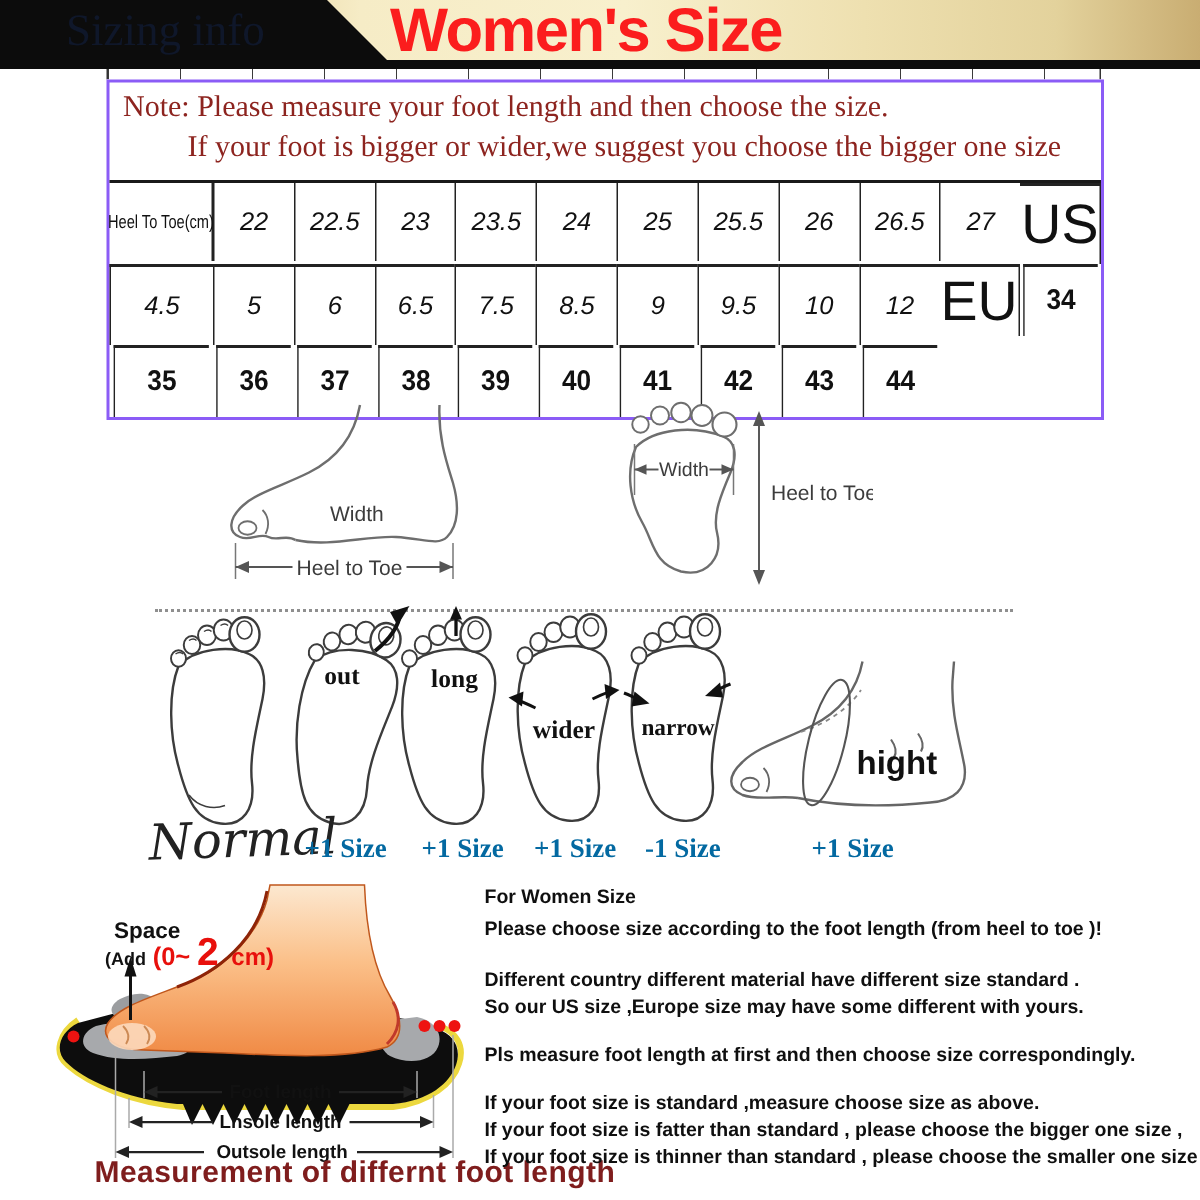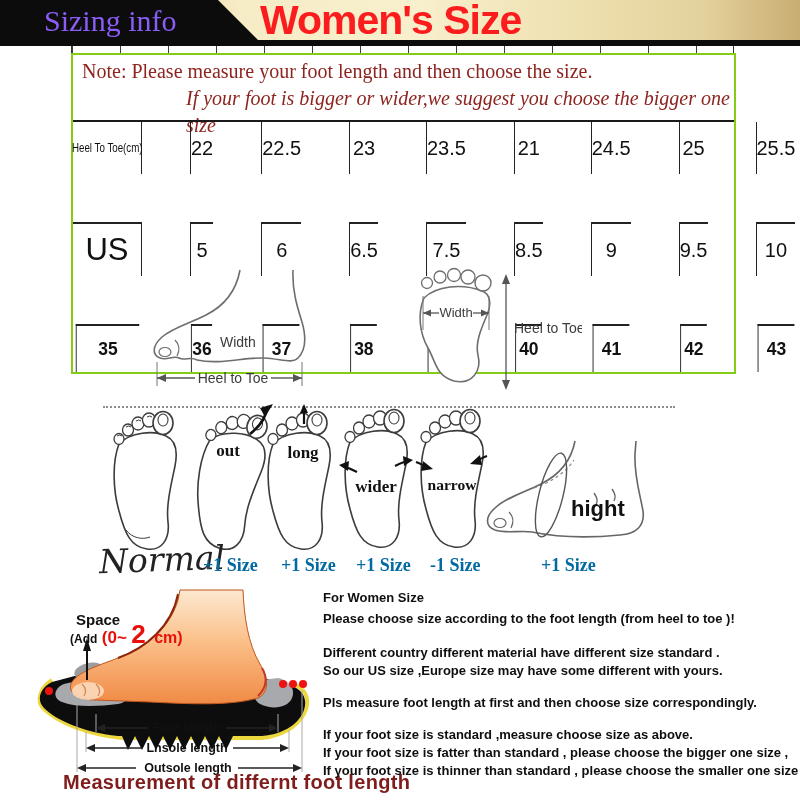--- a/index.html
+++ b/index.html
@@ -3,43 +3,43 @@
 <meta charset="utf-8">
 <style>
   html,body{margin:0;padding:0;background:#fff;}
   .canvas{position:relative;width:800px;height:800px;background:#fff;overflow:hidden;
           font-family:"Liberation Sans",sans-serif;}
   
   .hdr-black{position:absolute;left:0;top:0;width:800px;height:46px;background:#0c0c0c;}
   .hdr-gold{position:absolute;left:0;top:0;width:800px;height:40px;
     background:linear-gradient(90deg,#a98344 0%,#d8b66e 7%,#f6ecc6 30%,#f8f0cd 52%,#eee0b0 72%,#e3d29c 88%,#c9ad72 100%);
     clip-path:polygon(218px 0,800px 0,800px 40px,258px 40px);}
-  .brand{position:absolute;left:44px;top:4px;color:#8b5cf6;
+  .brand{position:absolute;left:44px;top:4px;color:#0f172a;
     font-family:"Liberation Serif",serif;font-size:30px;}
   .main-title{position:absolute;left:260px;top:-3px;color:#fb1d1d;font-weight:bold;
     font-size:41px;letter-spacing:-1px;}
   
   .tick-strip{position:absolute;left:71px;top:46px;width:661px;height:7px;
     border-left:1px solid #333;border-right:1px solid #333;
     background:repeating-linear-gradient(90deg,#3a3a3a 0 1px,transparent 1px 48px);}
-  .table-wrap{position:absolute;left:71px;top:53px;width:661px;border:2px solid #84cc16;background:#fff;}
+  .table-wrap{position:absolute;left:71px;top:53px;width:661px;border:2px solid #8b5cf6;background:#fff;}
   .note-box{height:62px;border-bottom:2px solid #191919;
     font-family:"Liberation Serif",serif;font-size:20px;color:#8d241f;padding-top:3px;line-height:27px;}
   .note-l1{padding-left:9px;}
-  .note-l2{padding-left:113px;font-style:italic;}
-  .size-grid{display:grid;grid-template-columns:69px repeat(11,1fr);gap:48px;}
+  .note-l2{padding-left:52px;}
+  .size-grid{display:grid;grid-template-columns:69px repeat(11,1fr);}
   .size-grid .cell{display:flex;align-items:center;justify-content:center;
     border-left:1px solid #222;color:#111;}
   .size-grid .r0{height:52px;}
   .size-grid .r1{height:52px;border-top:2px solid #222;}
   .size-grid .r2{height:46px;border-top:2px solid #222;}
   .size-grid .first{border-left:none;border-right:1px solid #222;}
   .lbl-small{font-size:12.5px;white-space:nowrap;transform:scaleX(.78);}
-  .lbl-big{font-size:31px;}
-  .num{font-size:20px;}
+  .lbl-big{font-size:37px;}
+  .num{font-size:17px;font-style:italic;}
   .num-eu{font-size:19px;font-weight:bold;transform:scaleX(.92);}
   
   .abs{position:absolute;}
   .dotline{position:absolute;left:103px;top:406px;width:572px;border-top:2px dotted #8f8f8f;}
   .normal-lbl{position:absolute;left:99px;top:540px;font-family:"DejaVu Serif",serif;
     font-style:italic;font-size:33px;color:#222;transform:rotate(-2deg);}
   .size-lbl{position:absolute;font-family:"Liberation Serif",serif;font-weight:bold;
     font-size:18px;color:#0369a1;}
   svg text{font-family:"Liberation Sans",sans-serif;}
   .serif-lbl{font-family:"Liberation Serif",serif !important;}
@@ -70,29 +70,29 @@
       <div class="note-l2">If your foot is bigger or wider,we suggest you choose the bigger one size</div>
     </div>
     <div class="size-grid">
       <div class="cell r0 first">
           <span class="lbl-small">Heel To Toe(cm)</span>
         </div>
       <div class="cell r0 num">22</div>
       <div class="cell r0 num">22.5</div>
       <div class="cell r0 num">23</div>
       <div class="cell r0 num">23.5</div>
-      <div class="cell r0 num">21</div>
-      <div class="cell r0 num">24.5</div>
+      <div class="cell r0 num">24</div>
       <div class="cell r0 num">25</div>
       <div class="cell r0 num">25.5</div>
       <div class="cell r0 num">26</div>
       <div class="cell r0 num">26.5</div>
       <div class="cell r0 num">27</div>
 
       <div class="cell r1 first lbl-big">US</div>
+      <div class="cell r1 num">4.5</div>
       <div class="cell r1 num">5</div>
       <div class="cell r1 num">6</div>
       <div class="cell r1 num">6.5</div>
       <div class="cell r1 num">7.5</div>
       <div class="cell r1 num">8.5</div>
       <div class="cell r1 num">9</div>
       <div class="cell r1 num">9.5</div>
       <div class="cell r1 num">10</div>
       <div class="cell r1 num">12</div>
 

